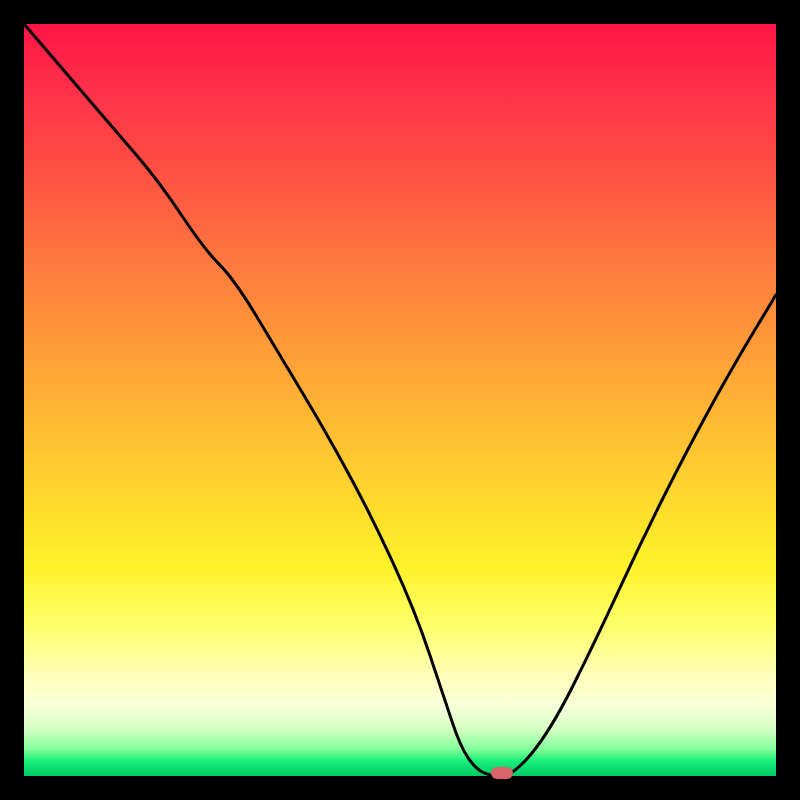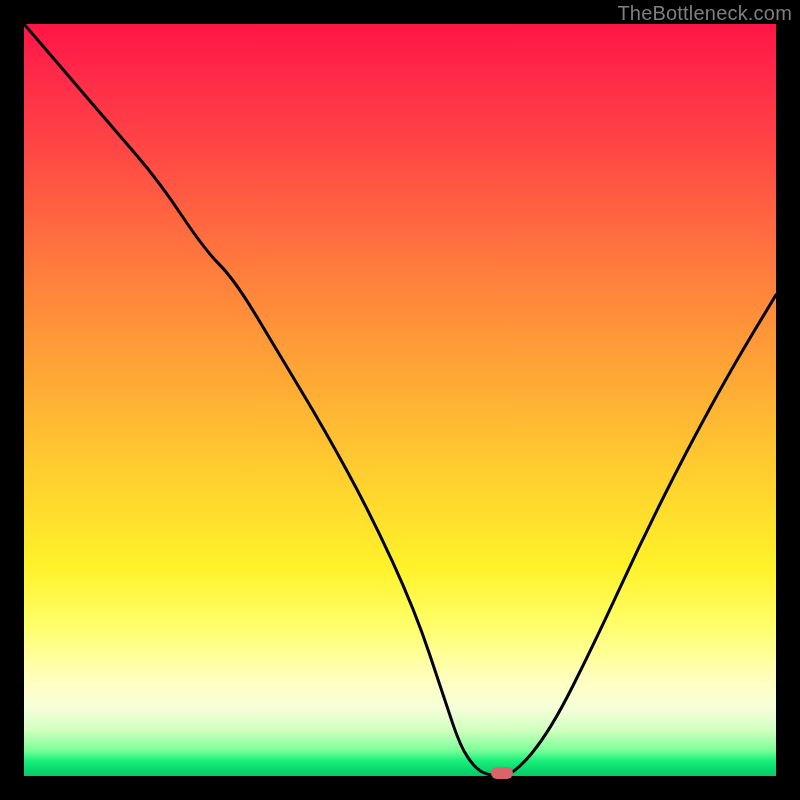--- a/index.html
+++ b/index.html
@@ -76,15 +76,14 @@
   <div class="plot-area">
 
     <svg class="curve" viewBox="0 0 752 752" preserveAspectRatio="none">
       <path id="curve-path" d="M 0 0 Q 0 0 22.56 26.319999999999993 Q 45.12 52.639999999999986 67.67999999999999 78.95999999999998 Q 90.24 105.27999999999997 112.79999999999998 131.59999999999997 Q 135.35999999999999 157.91999999999996 157.92 191.76 Q 180.48 225.60000000000002 195.52 240.64 Q 210.56000000000003 255.67999999999995 233.12 293.28 Q 255.68 330.87999999999994 278.24 368.47999999999996 Q 300.8 406.08 323.36 447.44 Q 345.92 488.8 368.48 537.68 Q 391.04 586.56 406.08000000000004 631.68 Q 421.12000000000006 676.8 428.64 699.3599999999999 Q 436.15999999999997 721.92 443.67999999999995 733.2 Q 451.2 744.48 458.72 748.24 Q 466.24 752 477.52 752 Q 488.8 752 507.6 729.44 Q 526.4 706.88 548.96 661.76 Q 571.52 616.64 594.0799999999999 567.76 Q 616.64 518.88 639.2 473.76 Q 661.76 428.64 684.3199999999999 387.28 Q 706.88 345.91999999999996 729.44 308.31999999999994 T 752 270.71999999999997" fill="none" stroke="#000" stroke-width="3" stroke-linejoin="round" stroke-linecap="round"></path>
     </svg>
 
     <div id="min-marker" class="marker" style="left: 477.52px; top: 749px;"></div>
 
   </div>
 
-  <div class="attribution">TheBottleneck.com</div>
 
 </div>
 
 </body></html>

